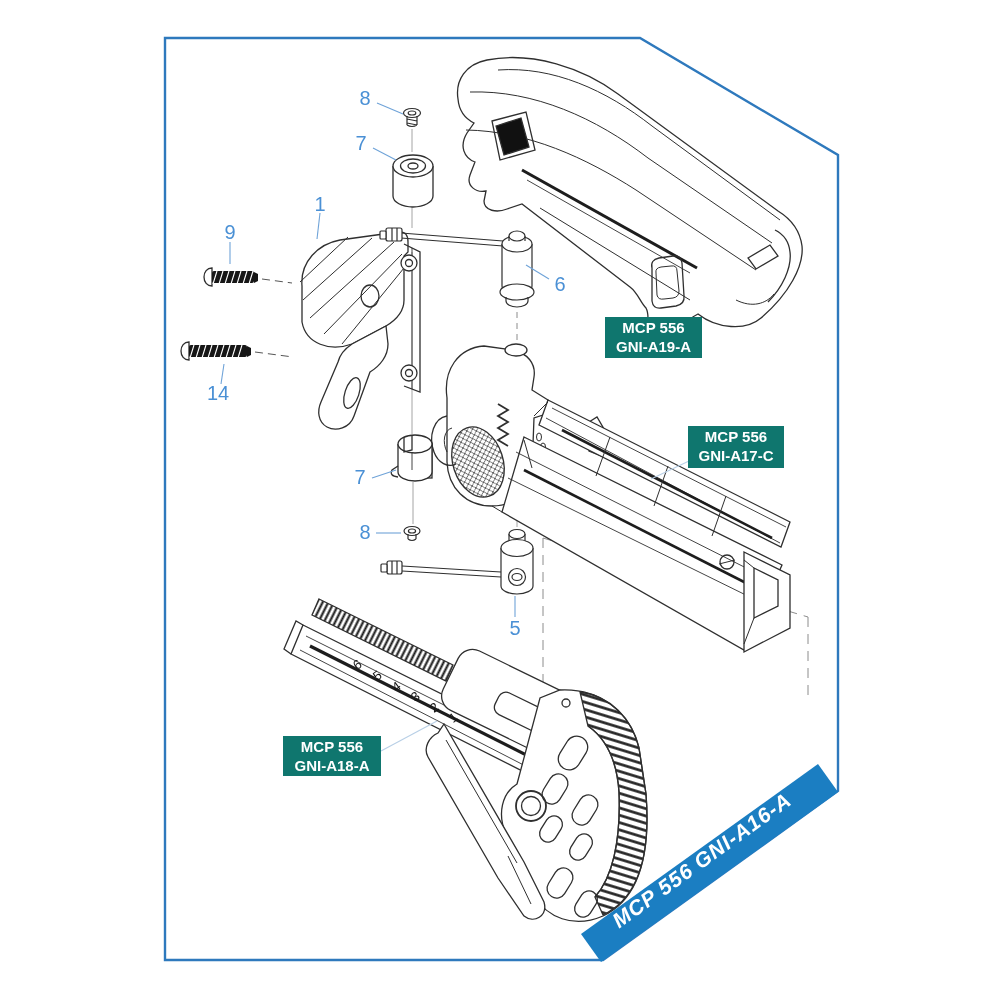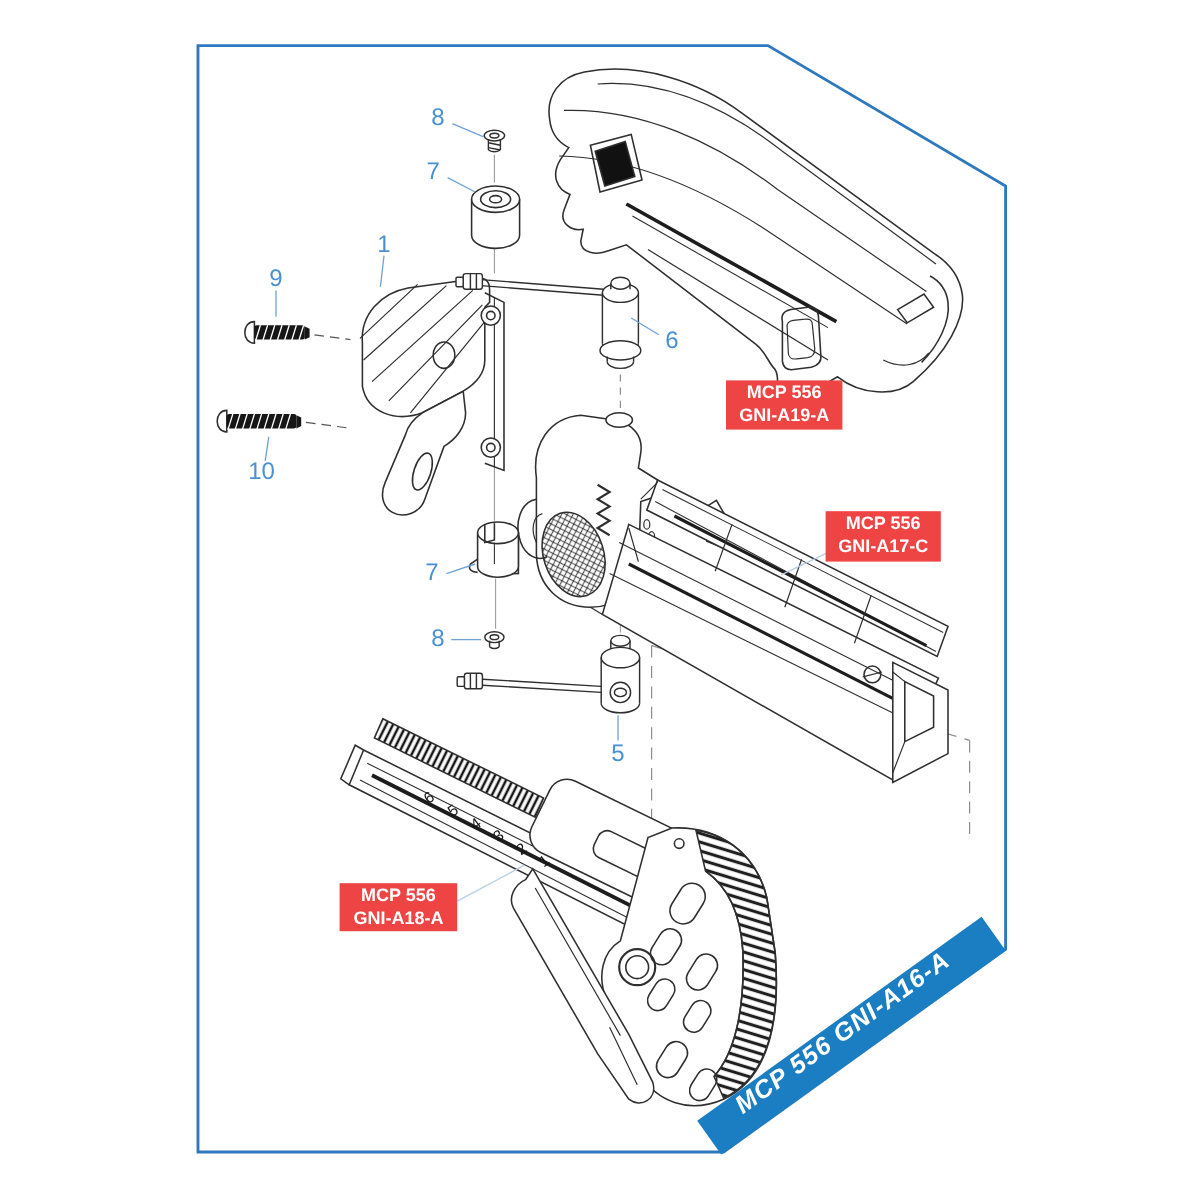--- a/index.html
+++ b/index.html
@@ -1,19 +1,19 @@
 <!DOCTYPE html>
 <html><head>
 <meta charset="utf-8">
 <style>
   html,body{margin:0;padding:0;background:#ffffff;}
   #stage{position:relative;width:1000px;height:1000px;background:#ffffff;overflow:hidden;
          font-family:"Liberation Sans",sans-serif;}
   #art{position:absolute;left:0;top:0;}
-  .plabel{position:absolute;background:#ef4444;color:#ffffff;text-align:center;
+  .plabel{position:absolute;background:#0f766e;color:#ffffff;text-align:center;
           font-weight:bold;font-size:15px;line-height:19px;padding-top:1px;}
   .callout{position:absolute;color:#4a90d5;font-size:20px;line-height:20px;
            transform:translate(-50%,-50%);}
   .band-text{font:italic bold 21px "Liberation Sans",sans-serif;fill:#ffffff;letter-spacing:1px;}
   .stocknum{font:13px "Liberation Sans",sans-serif;fill:#141414;}
   svg text{user-select:none;}
 </style>
 </head>
 <body>
 
@@ -271,19 +271,19 @@
 </div>
 <div class="plabel" style="left:283px;top:736px;width:98px;height:39px;">
   <div>MCP 556</div>
   <div>GNI-A18-A</div>
 </div>
 
 <span class="callout" style="left:365px;top:98px;">8</span>
 <span class="callout" style="left:361px;top:143px;">7</span>
 <span class="callout" style="left:320px;top:204px;">1</span>
 <span class="callout" style="left:230px;top:232px;">9</span>
-<span class="callout" style="left:218px;top:393px;">10</span>
+<span class="callout" style="left:218px;top:393px;">14</span>
 <span class="callout" style="left:560px;top:284px;">6</span>
 <span class="callout" style="left:360px;top:477px;">7</span>
 <span class="callout" style="left:365px;top:532px;">8</span>
 <span class="callout" style="left:515px;top:628px;">5</span>
 
 </div>
 
 </body></html>

